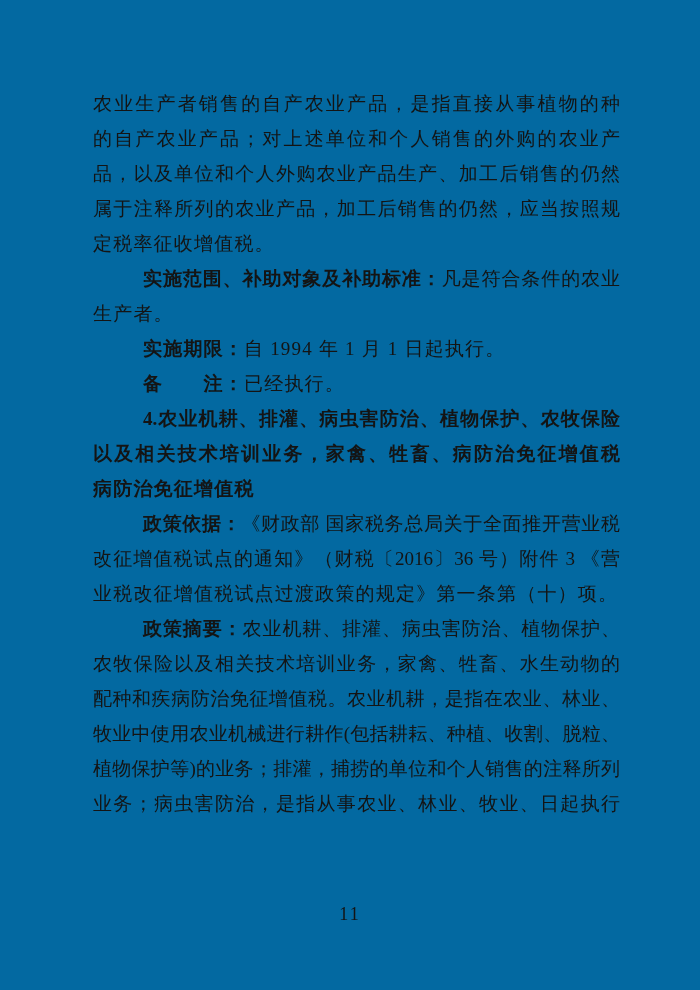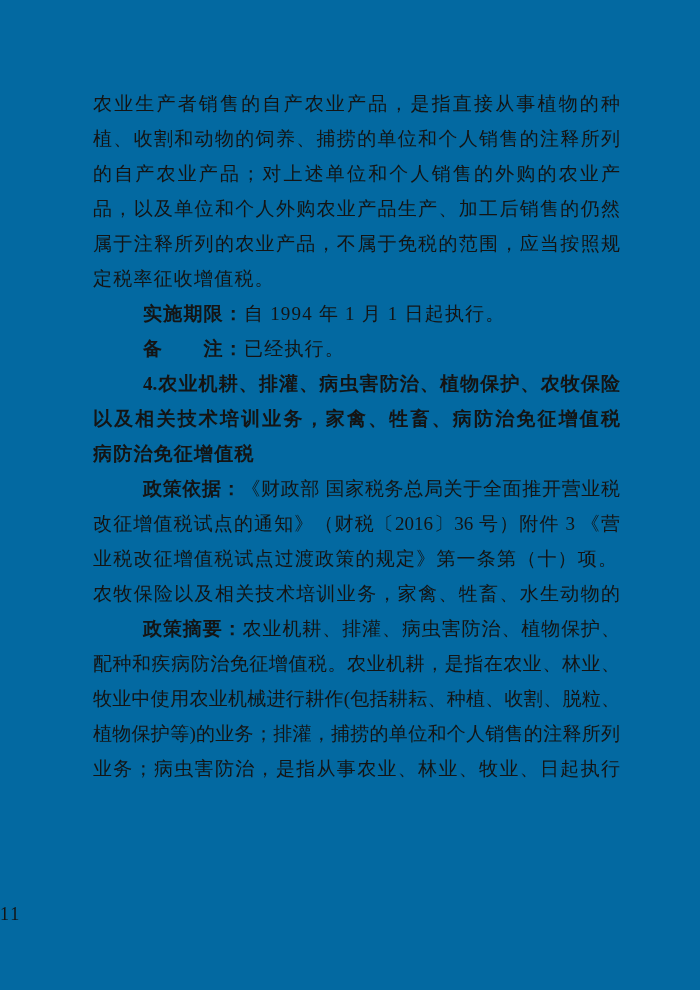--- a/index.html
+++ b/index.html
@@ -46,57 +46,61 @@
     letter-spacing: 1.2px;
   }
   .bold {
     font-weight: bold;
   }
   .footer {
     position: absolute;
     left: 0;
     right: 0;
     top: 904px;
+    text-align: center;
     font-size: 18px;
     letter-spacing: 2px;
     color: #141414;
   }
 </style>
 </head>
 <body>
 
 <div class="page">
   <div class="content" id="doc-content">
       <div class="para">
         <div class="line"><span class="normal">农业生产者销售的自产农业产品，是指直接从事植物的种</span></div>
-        <div class="line"><span class="normal">植、收割和动物的饲养、捕捞的单位和个人销售的注释所列</span></div>
         <div class="line"><span class="normal">的自产农业产品；对上述单位和个人销售的外购的农业产</span></div>
         <div class="line"><span class="normal">品，以及单位和个人外购农业产品生产、加工后销售的仍然</span></div>
-        <div class="line"><span class="normal">属于注释所列的农业产品，不属于免税的范围，应当按照规</span></div>
+        <div class="line"><span class="normal">属于注释所列的农业产品，加工后销售的仍然，应当按照规</span></div>
         <div class="line last"><span class="normal">定税率征收增值税。</span></div>
+      </div>
+      <div class="para">
+        <div class="line indent"><span class="bold">实施范围、补助对象及补助标准：</span><span class="normal">凡是符合条件的农业</span></div>
+        <div class="line last"><span class="normal">生产者。</span></div>
       </div>
       <div class="para">
         <div class="line indent last"><span class="bold">实施期限：</span><span class="normal">自 1994 年 1 月 1 日起执行。</span></div>
       </div>
       <div class="para">
         <div class="line indent last"><span class="bold">备　　注：</span><span class="normal">已经执行。</span></div>
       </div>
       <div class="para">
         <div class="line indent"><span class="bold">4.农业机耕、排灌、病虫害防治、植物保护、农牧保险</span></div>
         <div class="line"><span class="bold">以及相关技术培训业务，家禽、牲畜、病防治免征增值税</span></div>
         <div class="line last"><span class="bold">病防治免征增值税</span></div>
       </div>
       <div class="para">
         <div class="line indent"><span class="bold">政策依据：</span><span class="normal">《财政部 国家税务总局关于全面推开营业税</span></div>
         <div class="line"><span class="normal">改征增值税试点的通知》（财税〔2016〕36 号）附件 3 《营</span></div>
         <div class="line last"><span class="normal">业税改征增值税试点过渡政策的规定》第一条第（十）项。</span></div>
       </div>
       <div class="para">
+        <div class="line indent"><span class="bold">政策摘要：</span><span class="normal">农业机耕、排灌、病虫害防治、植物保护、</span></div>
         <div class="line"><span class="normal">农牧保险以及相关技术培训业务，家禽、牲畜、水生动物的</span></div>
-        <div class="line indent"><span class="bold">政策摘要：</span><span class="normal">农业机耕、排灌、病虫害防治、植物保护、</span></div>
         <div class="line"><span class="normal">配种和疾病防治免征增值税。农业机耕，是指在农业、林业、</span></div>
         <div class="line"><span class="normal">牧业中使用农业机械进行耕作(包括耕耘、种植、收割、脱粒、</span></div>
         <div class="line"><span class="normal">植物保护等)的业务；排灌，捕捞的单位和个人销售的注释所列</span></div>
         <div class="line"><span class="normal">业务；病虫害防治，是指从事农业、林业、牧业、日起执行</span></div>
       </div>
     </div>
   <div class="footer">11</div>
 </div>
 
 </body></html>

